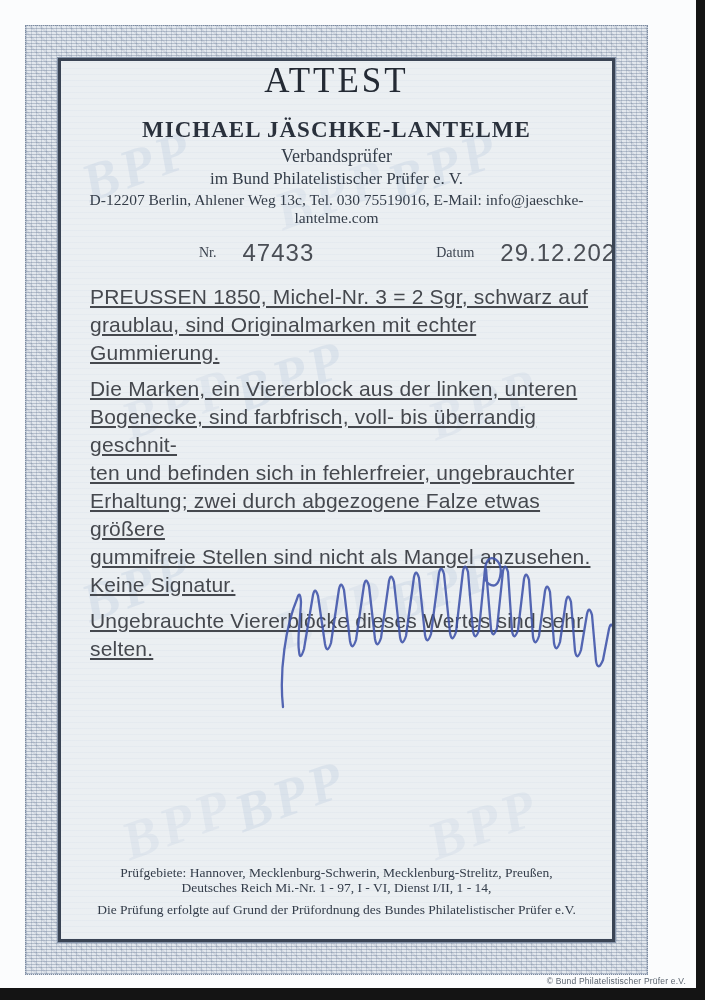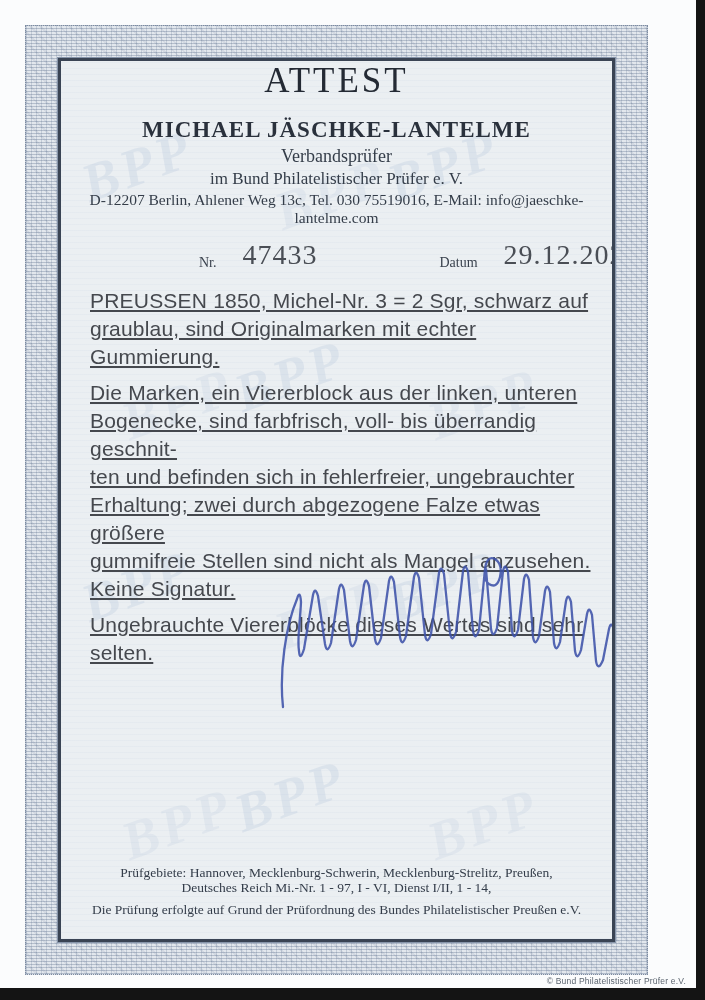--- a/index.html
+++ b/index.html
@@ -56,27 +56,27 @@
   .title{
     font-size:35px;letter-spacing:3px;color:#242a34;
     font-family:"Liberation Serif", serif;
   }
   .examiner{font-size:23px;font-weight:bold;letter-spacing:1px;margin-top:16px;color:#2a313c;}
   .role{font-size:18px;margin-top:3px;color:#343d49;}
   .assoc{font-size:17px;margin-top:2px;color:#343d49;}
   .contact{font-size:15.5px;margin-top:2px;color:#343d49;}
   
   .numrow{
-    display:flex;align-items:flex-end;
+    display:flex;align-items:center;
     margin:12px 0 0 138px;color:#3a424e;
   }
   .numrow .lbl{font-size:14px;font-family:"Liberation Serif", serif;}
   .numrow .val{
-    font-size:28px;margin-left:26px;
-    font-family:Liberation Serif, serif;color:#4a4e55;
+    font-size:24px;margin-left:26px;
+    font-family:Liberation Sans, sans-serif;color:#4a4e55;
     letter-spacing:1px;
   }
   .numrow .datelbl{margin-left:122px;}
   
   .bodytext{
     margin:16px 10px 0 12px;
     font-family:"Liberation Sans", sans-serif;
     font-size:21px;line-height:28px;color:#45484e;
     letter-spacing:0.2px;
   }
@@ -169,21 +169,21 @@
                    L292,52 Q294,43 297,53 L301,104 Q303,115 307,103
                    L313,62 Q315,53 318,63 L322,112 Q324,123 328,111
                    L334,75 Q336,66 339,76 L343,122 Q345,133 350,121
                    L356,90 Q358,81 361,91
                    C364,110 369,136 376,148 Q381,158 372,159 C365,159 361,151 363,144"></path>
         </svg>
 
         <div class="footer">
           <div>Prüfgebiete: Hannover, Mecklenburg-Schwerin, Mecklenburg-Strelitz, Preußen,</div>
           <div>Deutsches Reich Mi.-Nr. 1 - 97, I - VI, Dienst I/II, 1 - 14,</div>
-          <div class="note">Die Prüfung erfolgte auf Grund der Prüfordnung des Bundes Philatelistischer Preußen e.V.</div>
+          <div class="note">Die Prüfung erfolgte auf Grund der Prüfordnung des Bundes Philatelistischer Prüfer e.V.</div>
         </div>
       </div>
 
     </div>
   </div>
 
   <div class="copyright">© Bund Philatelistischer Prüfer e.V.</div>
 </div>
 
 </body></html>

